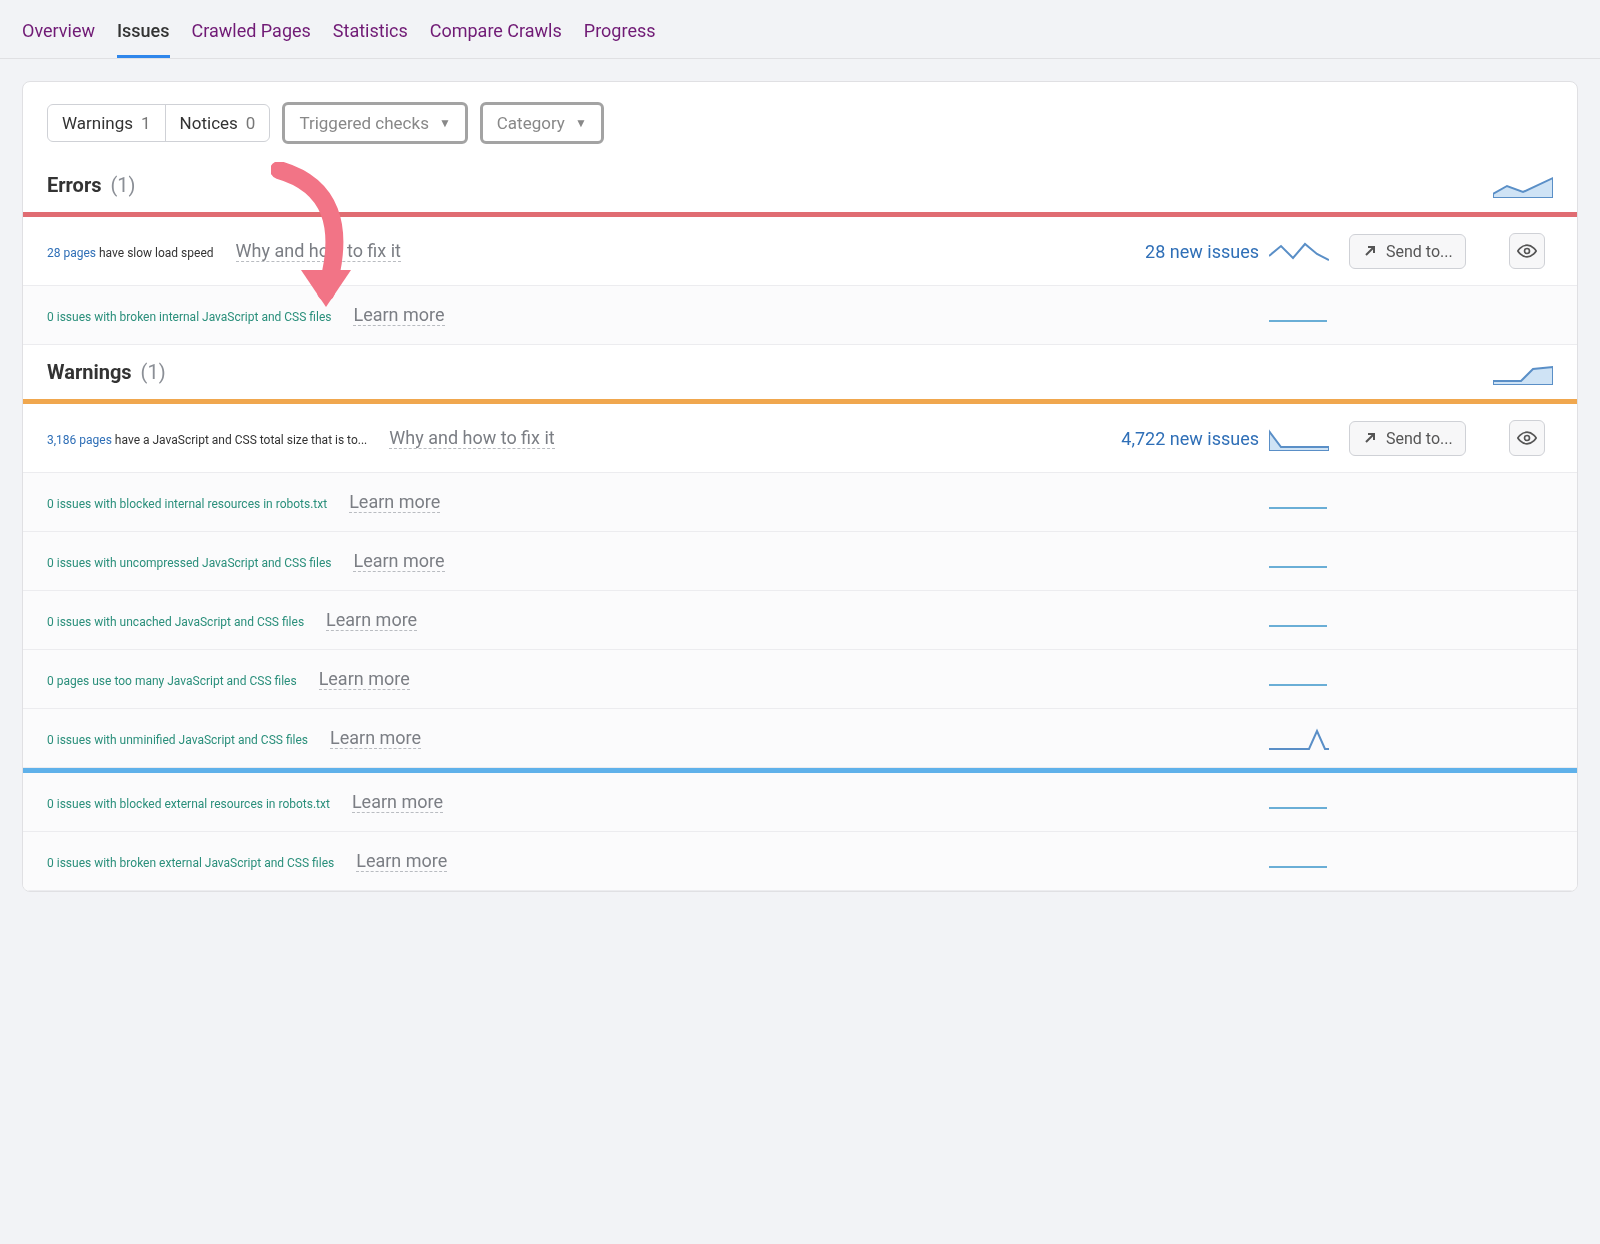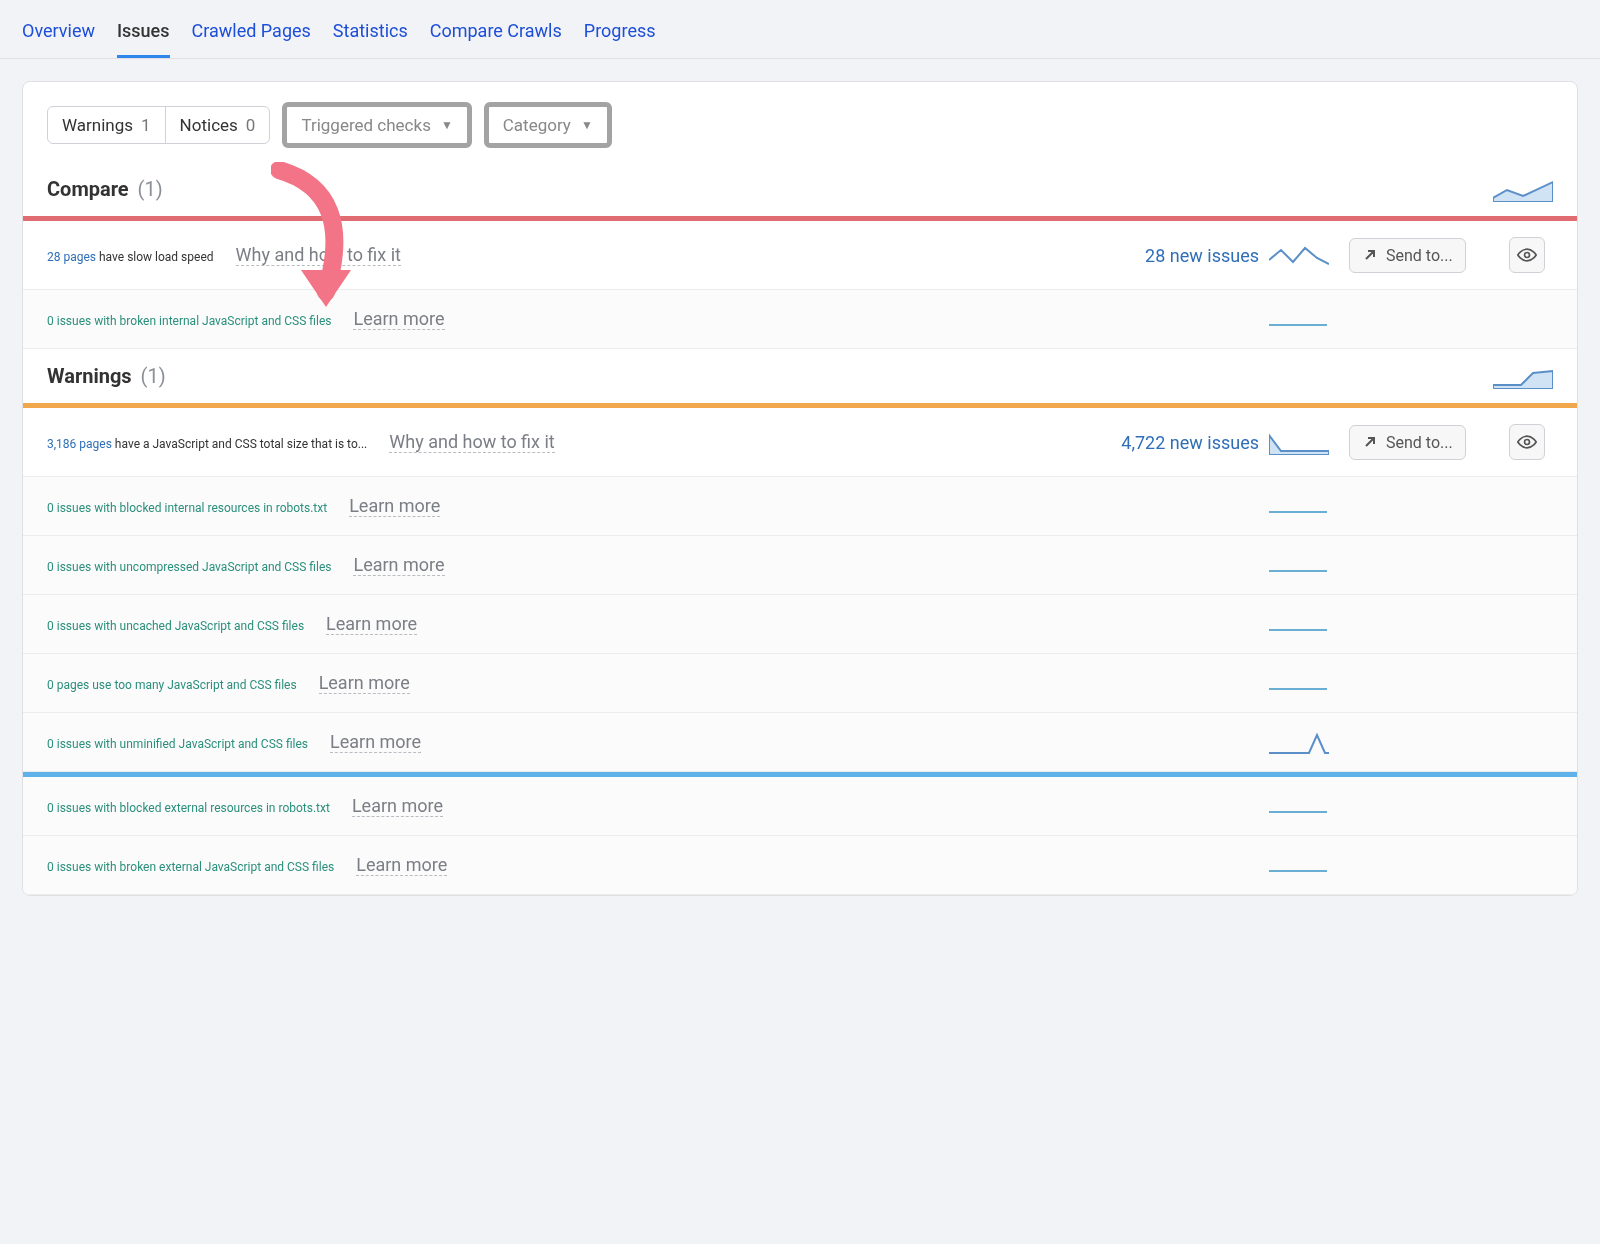--- a/index.html
+++ b/index.html
@@ -11,21 +11,21 @@
     }
     .tabs {
       display: flex;
       gap: 22px;
       padding: 12px 22px 0 22px;
       background: #f2f3f6;
       border-bottom: 1px solid #e0e0e3;
     }
     .tab {
       padding: 8px 0 14px 0;
-      color: #1d4ed8;
+      color: #701a75;
       cursor: pointer;
       font-size: 18px;
     }
     .tab.active {
       border-bottom: 3px solid #2f86eb;
       color: #333;
       font-weight: 500;
     }
     .panel {
       margin: 22px;
@@ -74,21 +74,21 @@
       padding: 8px 14px;
       font-size: 17px;
       color: #333;
       display: flex;
       align-items: center;
       gap: 8px;
     }
     .seg-item + .seg-item { border-left: 1px solid #cfd1d6; }
     .seg-count { color: #777; }
     .dd {
-      border: 5px solid #a3a3a3;
+      border: 3px solid #a3a3a3;
       border-radius: 6px;
       padding: 8px 14px;
       color: #888;
       display: inline-flex;
       align-items: center;
       gap: 10px;
       font-size: 17px;
       cursor: pointer;
     }
     .chev { font-size: 12px; color: #555; }
@@ -216,21 +216,21 @@
     </div>
 
     <svg class="arrow-annotation" width="110" height="160" viewBox="0 0 110 160">
       <path d="M 8 8 Q 85 30 55 130" stroke="#f27486" stroke-width="18" fill="none" stroke-linecap="round"></path>
       <path d="M 30 108 L 55 145 L 80 108 Z" fill="#f27486"></path>
     </svg>
   </div>
 
   <div id="sections-container">
       <div class="section-header">
-        <div><span>Compare</span> <span class="count">(1)</span></div>
+        <div><span>Errors</span> <span class="count">(1)</span></div>
         <div class="header-spark">
           <svg width="60" height="26" viewBox="0 0 60 26">
             <path d="M0 22 L14 14 L30 20 L60 6 L60 26 L0 26 Z" fill="#cfe3f5" stroke="#5a8fc7" stroke-width="2"></path>
           </svg>
         </div>
       </div>
       <div class="bar error"></div>
       <div class="row">
         <div class="desc-wrap">
           <span class="desc"><span class="link">28 pages</span> have slow load speed</span>

